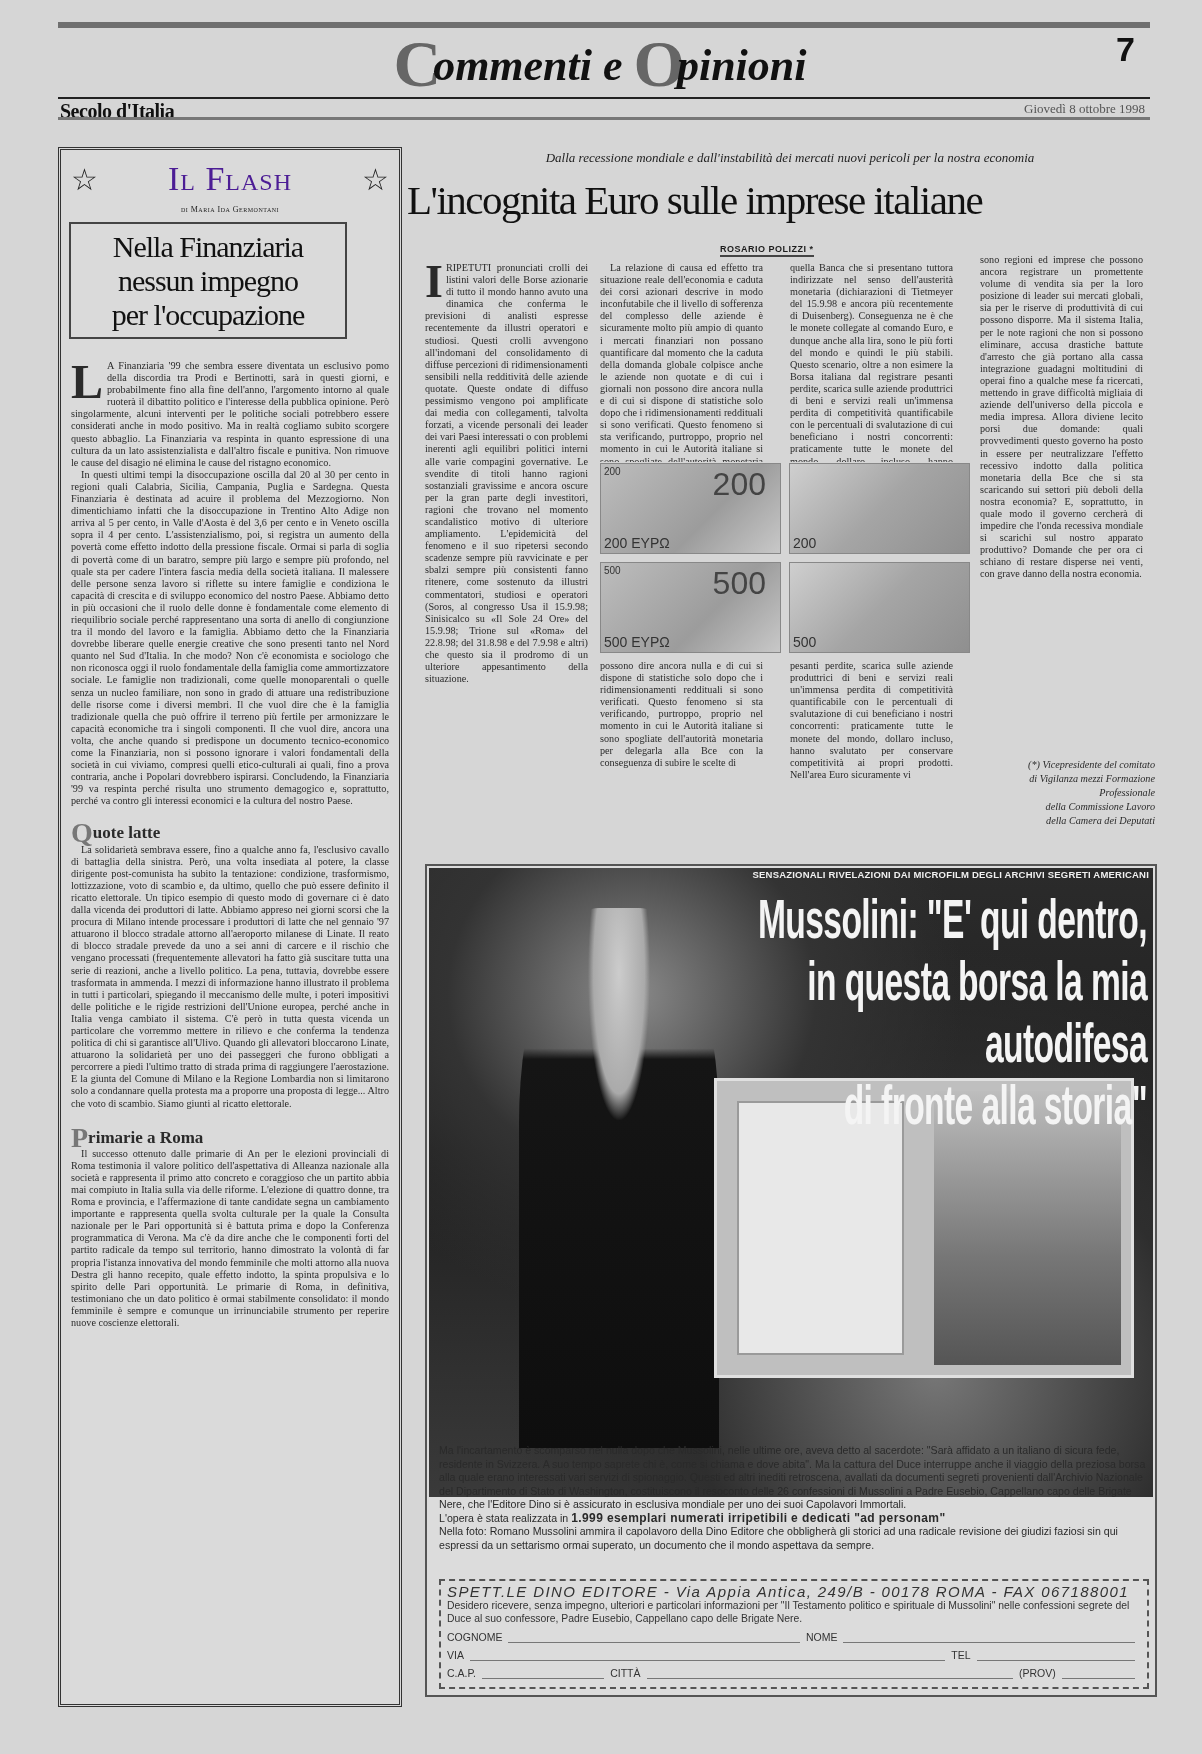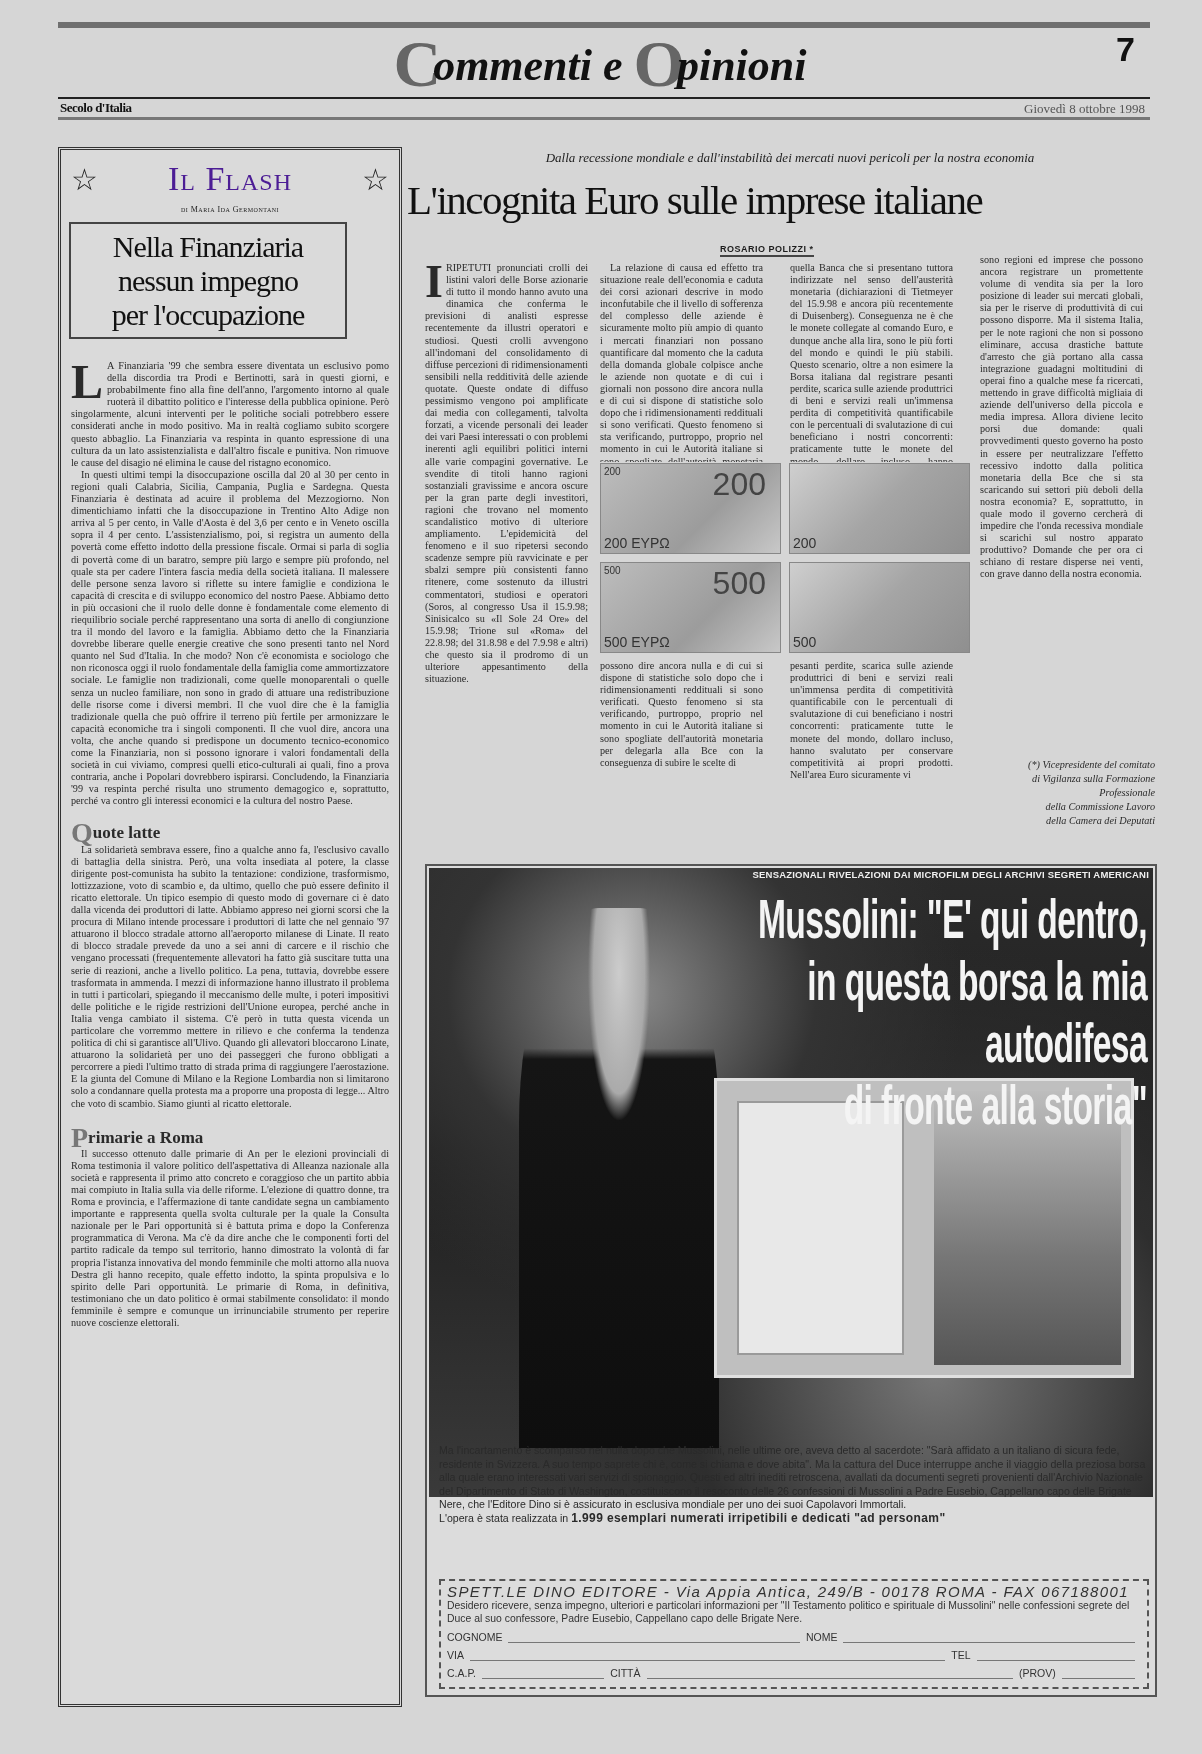--- a/index.html
+++ b/index.html
@@ -23,21 +23,21 @@
     display: inline-block; font-style: normal; color: #666; font-size: 66px;
     vertical-align: -6px; margin-right: -8px;
   }
   .page-number {
     left: 1116px; top: 30px; font-family: "Liberation Sans", sans-serif;
     font-weight: bold; font-size: 34px; color: #111;
   }
   .mast-rule-1 { left: 58px; top: 97px; width: 1092px; height: 2px; background: #222; }
   .paper-name {
     left: 60px; top: 100px; font-family: "Liberation Serif", serif; font-weight: bold;
-    font-size: 13px; letter-spacing: -0.5px; color: #111;
+    font-size: 20px; letter-spacing: -0.5px; color: #111;
   }
   .paper-date {
     left: 995px; top: 101px; font-size: 13px; color: #555; width: 150px; text-align: right;
   }
   .mast-rule-2 { left: 58px; top: 117px; width: 1092px; height: 3px; background: #777; }
 
   
   .flash-box {
     left: 58px; top: 147px; width: 344px; height: 1560px;
     border: 3px double #333; background: #dadada;
@@ -237,21 +237,21 @@
     <span class="denom-big">500</span>
     <span class="denom-small">500 EYPΩ</span>
   </div>
   <div class="note back">
     <span class="denom-small">500</span>
   </div>
 </div>
 
 <div class="abs footnote">
   <div>(*) Vicepresidente del comitato</div>
-  <div>di Vigilanza sulla Formazione</div>
+  <div>di Vigilanza mezzi Formazione</div>
   <div>Professionale</div>
   <div>della Commissione Lavoro</div>
   <div>della Camera dei Deputati</div>
 </div>
 
 <div class="abs ad-box">
   <div class="ad-photo">
     <div class="man-silhouette"></div>
     <div class="book">
       <div class="page-l"></div>
@@ -260,20 +260,21 @@
     <div class="ad-kicker">SENSAZIONALI RIVELAZIONI DAI MICROFILM DEGLI ARCHIVI SEGRETI AMERICANI</div>
     <div class="ad-headline">
       <div>Mussolini: "E' qui dentro,</div>
       <div>in questa borsa la mia autodifesa</div>
       <div>di fronte alla storia"</div>
     </div>
   </div>
   <div class="ad-text">
     <div>Ma l'incartamento è scomparso nel nulla dopo che Mussolini, nelle ultime ore, aveva detto al sacerdote: "Sarà affidato a un italiano di sicura fede, residente in Svizzera. A suo tempo saprete chi è, come si chiama e dove abita". Ma la cattura del Duce interruppe anche il viaggio della preziosa borsa alla quale erano interessati vari servizi di spionaggio. Questi ed altri inediti retroscena, avallati da documenti segreti provenienti dall'Archivio Nazionale del Dipartimento di Stato di Washington, costituiscono il resoconto delle 26 confessioni di Mussolini a Padre Eusebio, Cappellano capo delle Brigate Nere, che l'Editore Dino si è assicurato in esclusiva mondiale per uno dei suoi Capolavori Immortali.</div>
     <div><span>L'opera è stata realizzata in </span><span class="strong">1.999 esemplari numerati irripetibili e dedicati "ad personam"</span></div>
+    <div>Nella foto: Romano Mussolini ammira il capolavoro della Dino Editore che obbligherà gli storici ad una radicale revisione dei giudizi faziosi sin qui espressi da un settarismo ormai superato, un documento che il mondo aspettava da sempre.</div>
   </div>
   <div class="coupon">
     <div class="coupon-head">SPETT.LE DINO EDITORE - Via Appia Antica, 249/B - 00178 ROMA - FAX 067188001</div>
     <div class="coupon-desc">Desidero ricevere, senza impegno, ulteriori e particolari informazioni per "Il Testamento politico e spirituale di Mussolini" nelle confessioni segrete del Duce al suo confessore, Padre Eusebio, Cappellano capo delle Brigate Nere.</div>
     <div class="coupon-row">
       <span>COGNOME</span>
       <span class="line"></span>
       <span>NOME</span>
       <span class="line"></span>
     </div>

